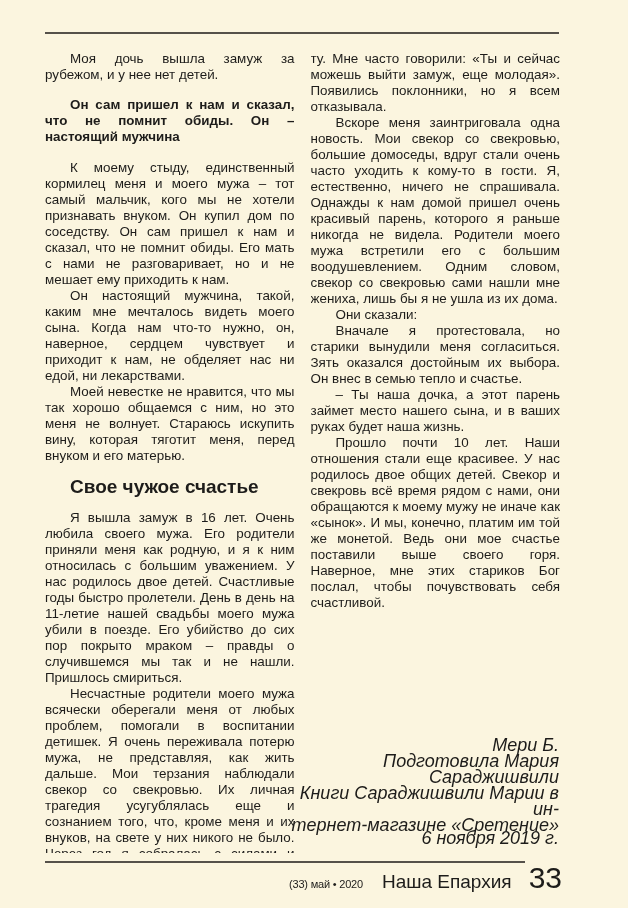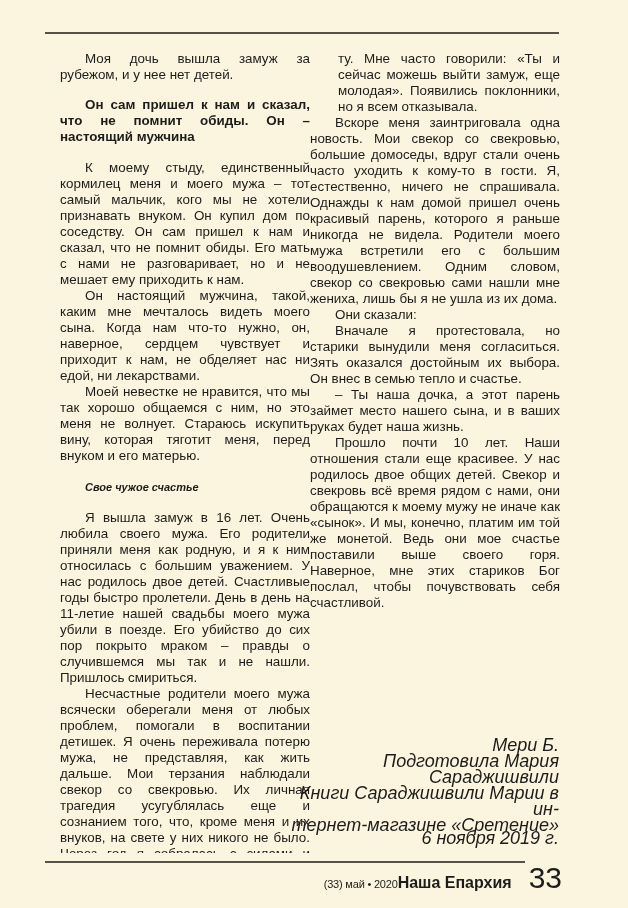--- a/index.html
+++ b/index.html
@@ -9,47 +9,47 @@
     background: #FBF5DF;
     font-family: "Liberation Sans", "DejaVu Sans", sans-serif;
     color: #1D1C1A;
   }
   .page { position: relative; width: 628px; height: 908px; overflow: hidden; background: #FBF5DF; }
 
   .rule { position: absolute; height: 1.5px; background: #55514A; }
   .rule-top { left: 45px; top: 32px; width: 514px; }
   .rule-bottom { left: 45px; top: 861px; width: 480px; }
 
-  .columns { position: absolute; left: 60px; top: 51px; width: 515px; height: 802px; display: flex; }
+  .columns { position: absolute; left: 45px; top: 51px; width: 515px; height: 802px; display: flex; gap: 16px; }
   .col { width: 250px; font-size: 13.4px; line-height: 16px; text-align: justify; overflow: hidden; }
   .col p { margin: 0; text-indent: 25px; }
-  .col p.no-indent { text-indent: 0; margin-left: 28px; }
+  .col p.no-indent { text-indent: 0; }
 
   .letter-heading { font-weight: bold; margin-top: 14px !important; }
   .para-gap { margin-top: 15px !important; }
 
   .sig-left { margin-top: 15px; font-style: italic; text-align: right; line-height: 16px; }
-  .story-title { font-weight: bold; font-size: 11px; margin: 15px 0 0 0; padding-left: 25px; font-style: italic; }
+  .story-title { font-weight: bold; font-size: 19px; margin: 15px 0 0 0; padding-left: 25px; }
 
   .sig-right {
     position: absolute; right: 69px; top: 737px; width: 280px;
     font-style: italic; text-align: right;
     font-size: 18px; line-height: 16px;
   }
   .date-line {
     position: absolute; right: 69px; top: 830px;
     font-style: italic; font-size: 18px; line-height: 16px;
   }
 
   .footer {
     position: absolute; left: 45px; top: 863px; width: 517px;
     display: flex; justify-content: flex-end; align-items: baseline;
   }
   .issue-info { font-size: 11px; letter-spacing: -0.2px; }
-  .mag-name { font-weight: bold; font-size: 16px; margin-left: 0; }
+  .mag-name { font-weight: normal; font-size: 19px; margin-left: 19px; }
   .page-number { font-size: 30px; font-weight: 400; margin-left: 17px; line-height: 1; }
 </style>
 </head>
 <body>
 
 <div class="page">
 
   <div class="rule rule-top"></div>
 
   <div class="columns">

